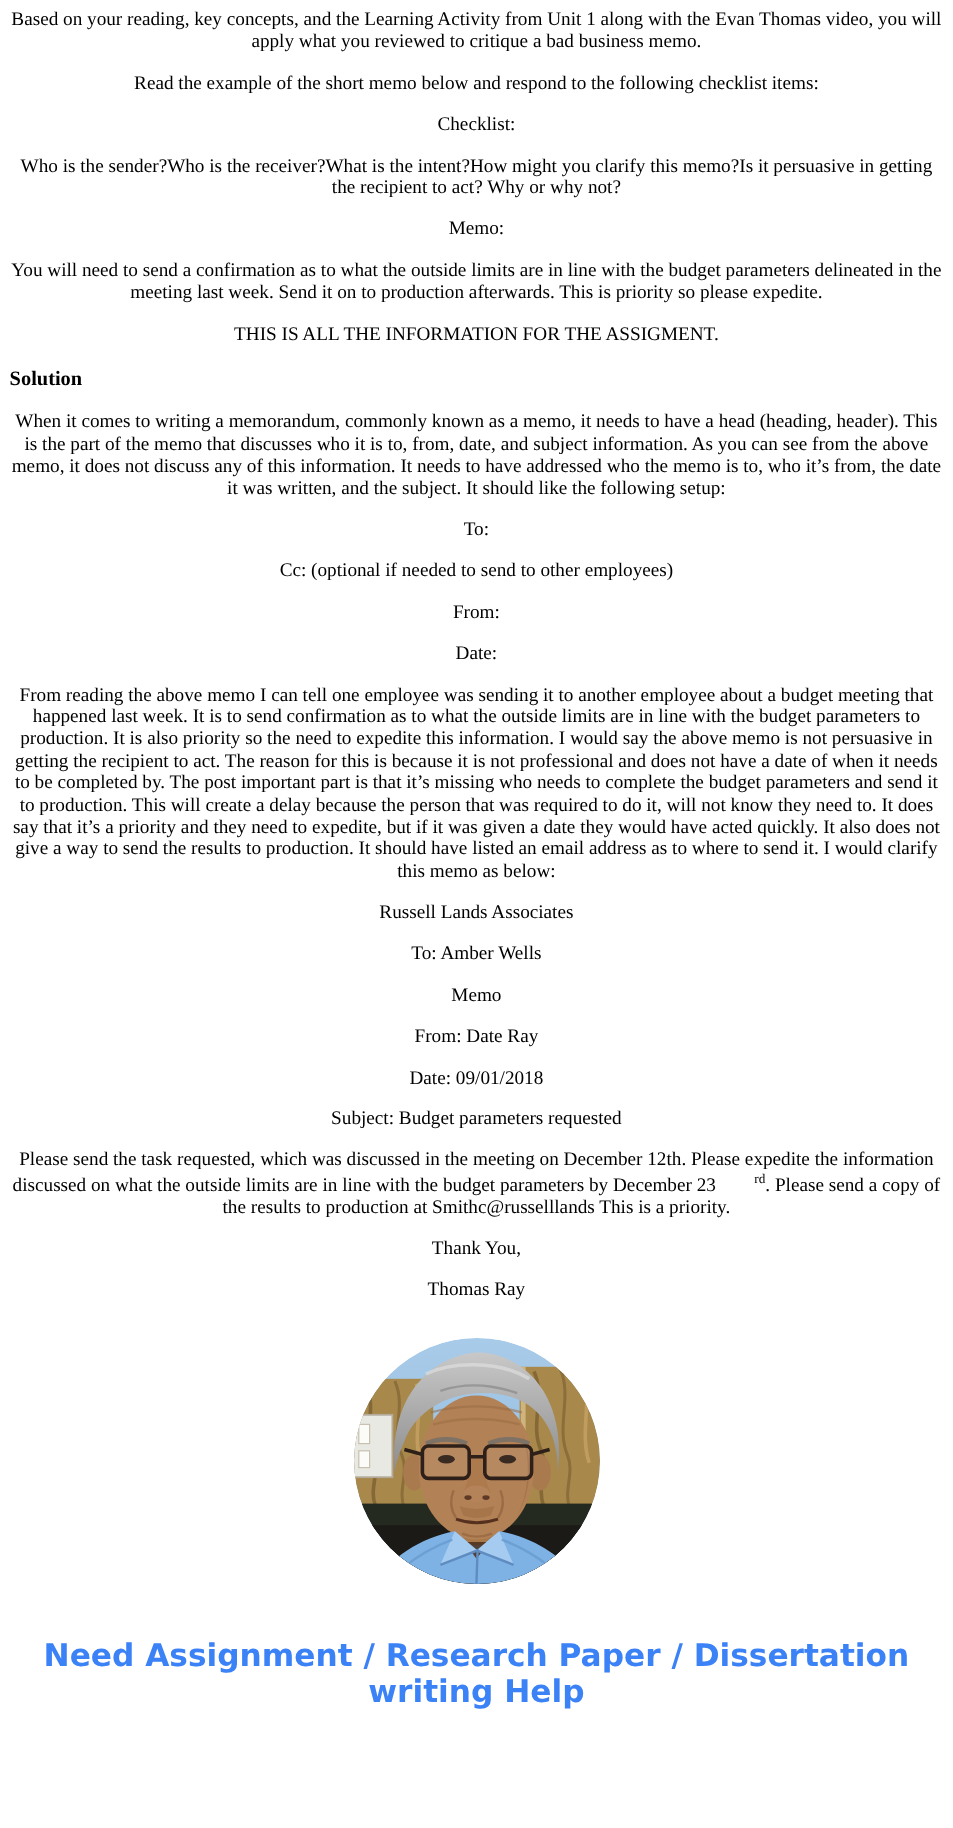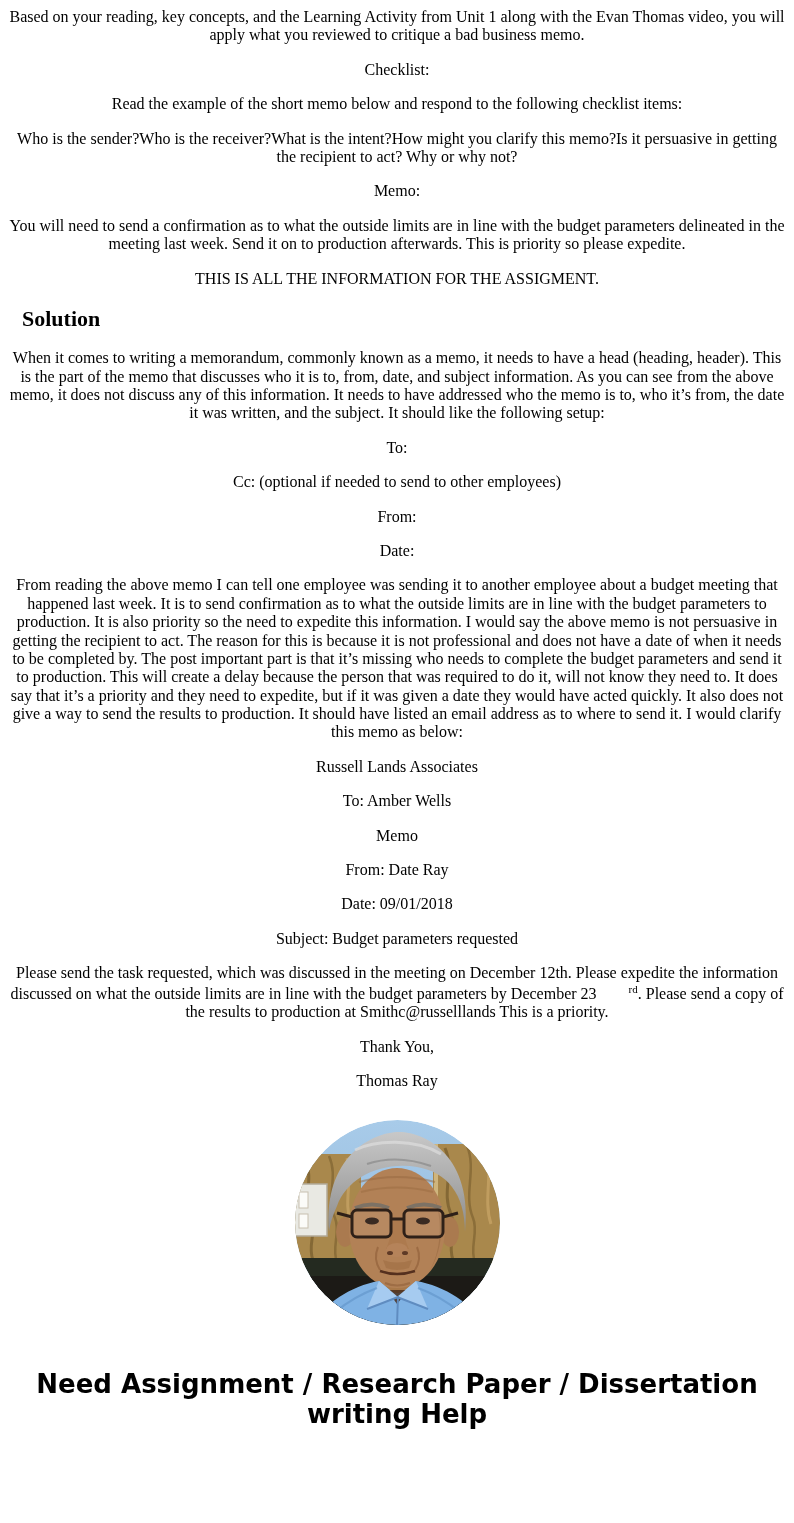--- a/index.html
+++ b/index.html
@@ -15,23 +15,23 @@
     font-size: 16px;
     overflow: hidden;
   }
   .page p {
     margin: 16px 0;
     line-height: 1.15;
     text-align: center;
   }
   .page p.first { margin-top: 0; }
   h3.solution-heading {
-    font-size: 22px;
+    font-size: 17px;
     font-weight: bold;
-    margin: 18px 14px;
+    margin: 18px 0;
     line-height: 1.15;
     font-family: "Liberation Serif", serif;
   }
   sup { font-size: 11px; margin-left: 32px; }
   .avatar-wrap {
     margin-top: 30px;
     text-align: center;
   }
   .avatar {
     display: inline-block;
@@ -41,31 +41,31 @@
     overflow: hidden;
     line-height: 0;
   }
   .footer {
     margin-top: 40px;
     text-align: center;
     font-family: "DejaVu Sans", sans-serif;
     font-weight: bold;
     font-size: 26px;
     line-height: 1.155;
-    color: #000000;
+    color: #3b82f6;
   }
 </style>
 </head>
 <body>
 
 <div class="page">
 
   <p class="first">Based on your reading, key concepts, and the Learning Activity from Unit 1 along with the Evan Thomas video, you will apply what you reviewed to critique a bad business memo.</p>
+  <p>Read the example of the short memo below and respond to the following checklist items:</p>
   <p>Checklist:</p>
-  <p>Read the example of the short memo below and respond to the following checklist items:</p>
   <p>Who is the sender?Who is the receiver?What is the intent?How might you clarify this memo?Is it persuasive in getting the recipient to act? Why or why not?</p>
   <p>Memo:</p>
   <p>You will need to send a confirmation as to what the outside limits are in line with the budget parameters delineated in the meeting last week. Send it on to production afterwards. This is priority so please expedite.</p>
   <p>THIS IS ALL THE INFORMATION FOR THE ASSIGMENT.</p>
 
   <h3 class="solution-heading">Solution</h3>
 
   <p>When it comes to writing a memorandum, commonly known as a memo, it needs to have a head (heading, header). This is the part of the memo that discusses who it is to, from, date, and subject information. As you can see from the above memo, it does not discuss any of this information. It needs to have addressed who the memo is to, who it’s from, the date it was written, and the subject. It should like the following setup:</p>
   <p>To:</p>
   <p>Cc: (optional if needed to send to other employees)</p>

